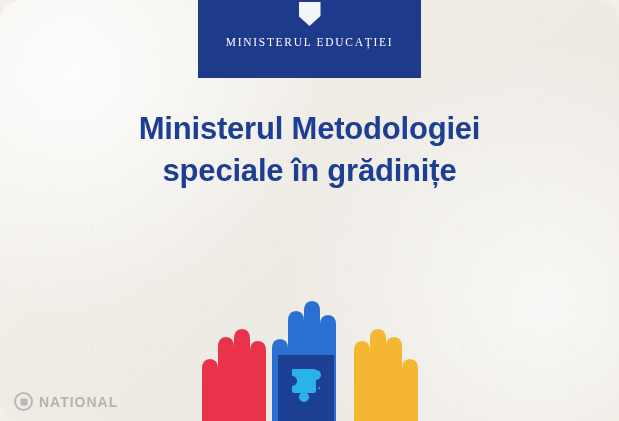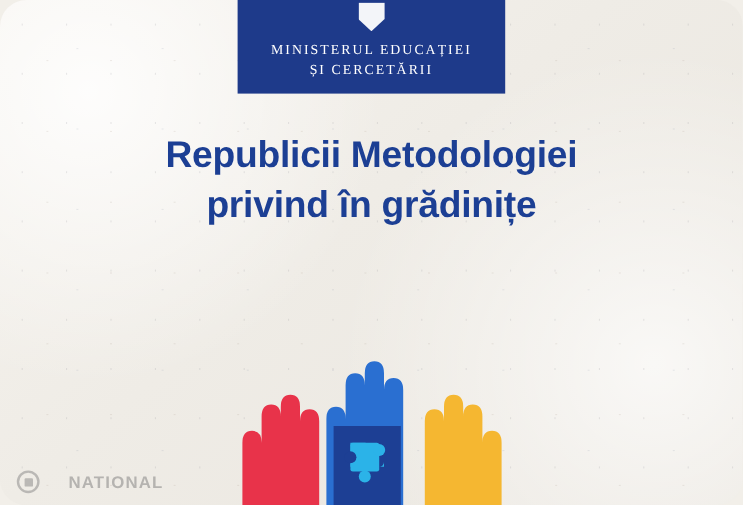--- a/index.html
+++ b/index.html
@@ -107,21 +107,21 @@
   }
   .hands svg { display: block; margin: 0 auto; }
 
   
   .watermark {
     position: absolute;
     left: 14px;
     bottom: 10px;
     display: flex;
     align-items: center;
-    gap: 24px;
+    gap: 6px;
     opacity: 0.45;
   }
   .wm-badge {
     width: 19px;
     height: 19px;
     border: 2px solid #7a7a7a;
     border-radius: 50%;
     position: relative;
     box-sizing: border-box;
   }
@@ -147,26 +147,25 @@
 <body>
 
 <div id="poster">
   <div class="speckle"></div>
 
   <div class="emblem">
     <div class="emblem-crest">
       <div class="shield"></div>
     </div>
     <div class="emblem-line">Ministerul Educației</div>
-    <div class="emblem-line">și Cercetării</div>
   </div>
 
   <div class="title">
-    <span class="ln">Republicii Metodologiei</span>
-    <span class="ln">privind în grădinițe</span>
+    <span class="ln">Ministerul Metodologiei</span>
+    <span class="ln">speciale în grădinițe</span>
   </div>
 
   <div class="hands">
     <svg width="300" height="130" viewBox="0 0 300 130" xmlns="http://www.w3.org/2000/svg">
 
       <g>
         <path d="M42 130 L42 74 Q42 64 50 64 Q58 64 58 74 L58 52 Q58 42 66 42 Q74 42 74 52 L74 44 Q74 34 82 34 Q90 34 90 44 L90 56 Q90 46 98 46 Q106 46 106 56 L106 130 Z" fill="#e8334a"></path>
       </g>
 
       <g>

